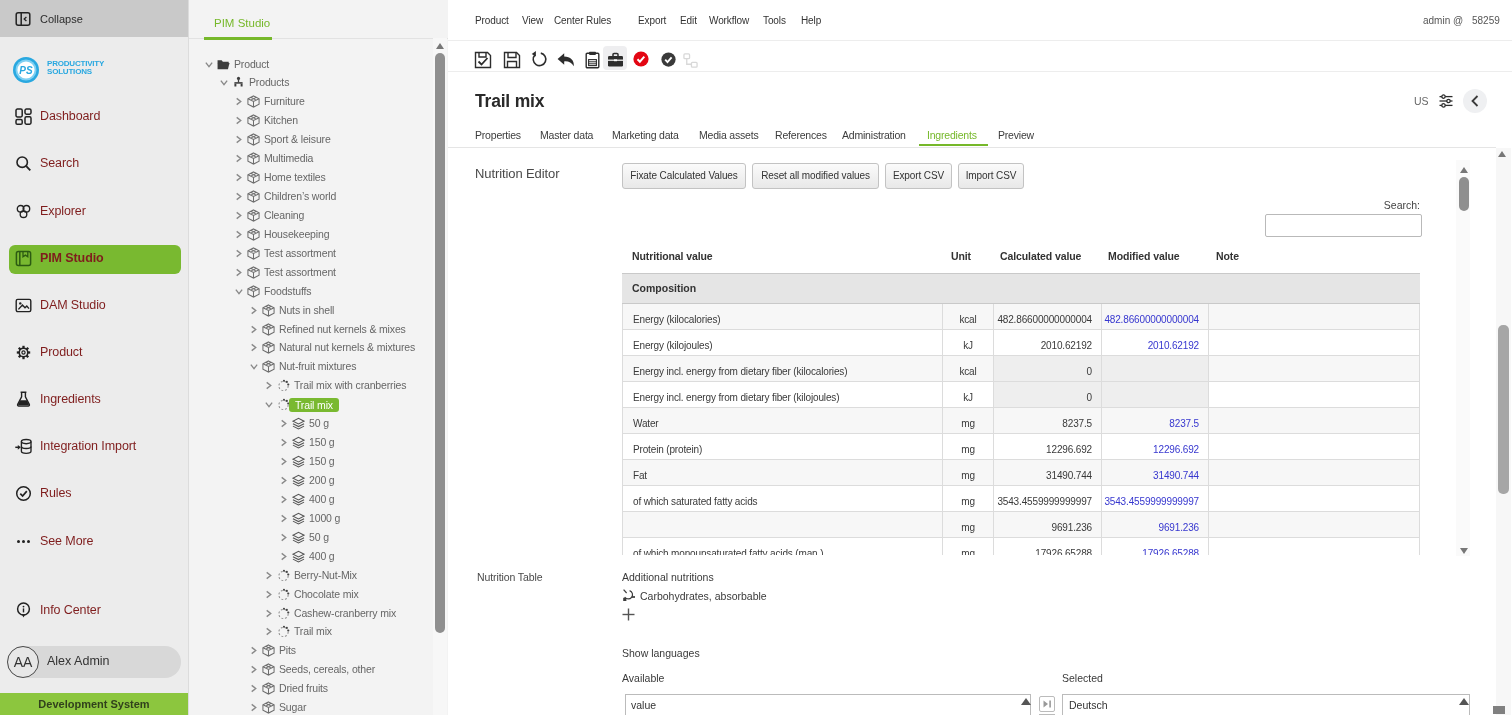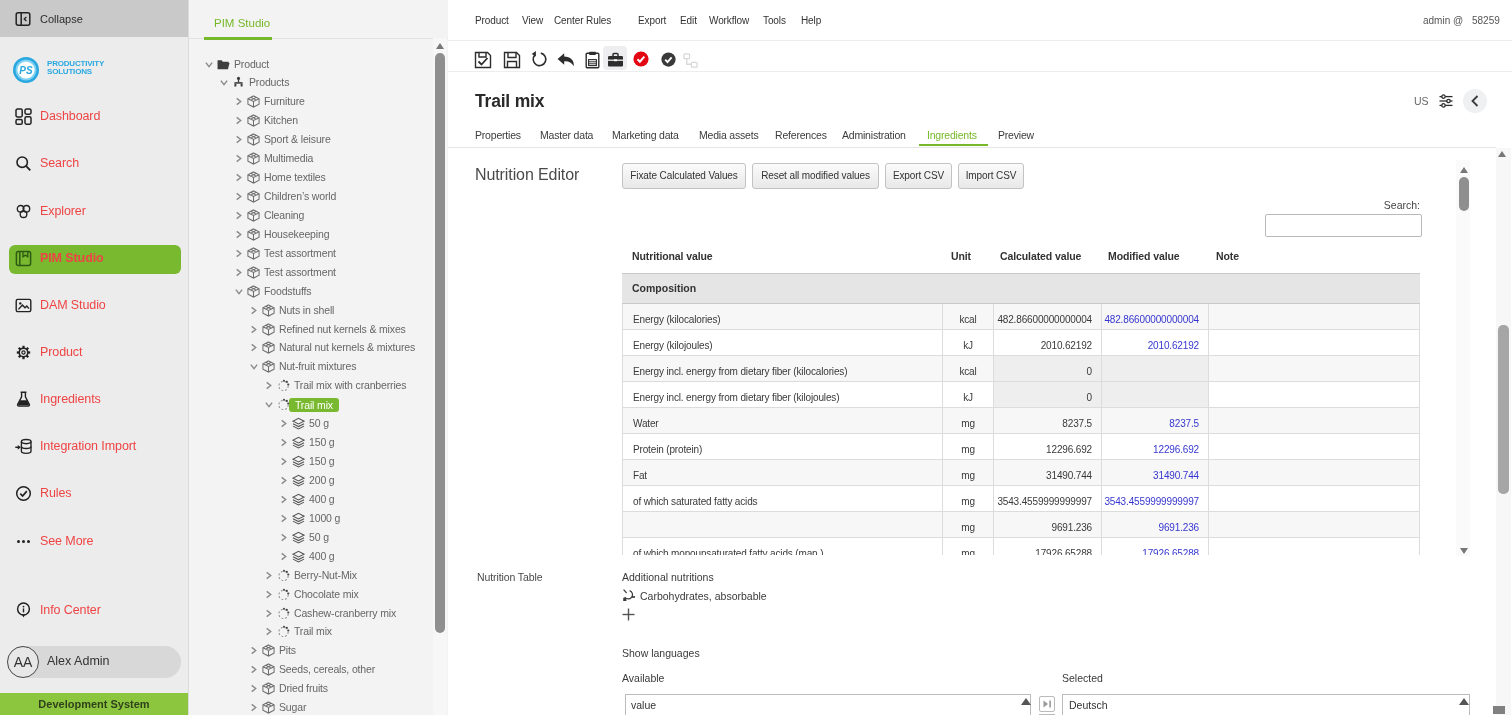--- a/index.html
+++ b/index.html
@@ -1,20 +1,20 @@
 <!DOCTYPE html>
 <html><head><meta charset="utf-8">
 <style>
 *{margin:0;padding:0;box-sizing:border-box;}
 html,body{width:1512px;height:715px;overflow:hidden;font-family:"Liberation Sans",sans-serif;background:#fff;}
 .abs{position:absolute;}
 body{position:relative;}
 .sidebar{left:0;top:0;width:188px;height:715px;background:#ececec;}
 .collapsebar{left:0;top:0;width:188px;height:37px;background:#c9c9c9;}
-.sideitem{left:40px;font-size:12.5px;color:#ef4444;letter-spacing:-0.1px;white-space:nowrap;}
+.sideitem{left:40px;font-size:12.5px;color:#7f1d1d;letter-spacing:-0.1px;white-space:nowrap;}
 .sideicon{left:15px;width:17px;height:17px;}
 .treepanel{left:188px;top:0;width:260px;height:715px;background:#f3f3f3;border-left:1px solid #dcdcdc;}
 .trow{position:absolute;height:19px;line-height:19px;font-size:10.5px;color:#666;white-space:nowrap;letter-spacing:-0.15px;}
 .main{left:448px;top:0;width:1064px;height:715px;background:#fff;}
 .menuitem{top:15px;font-size:10px;color:#333;letter-spacing:-0.1px;}
 .tab{top:129px;font-size:10.5px;color:#3c3c3c;letter-spacing:-0.2px;}
 .btn{top:163px;height:26px;border:1px solid #c3c3c3;border-radius:3px;background:linear-gradient(#fbfbfb,#e8e8e8);font-size:10px;color:#333;text-align:center;line-height:24px;letter-spacing:-0.1px;}
 .cell{position:absolute;top:0;height:100%;font-size:10px;color:#3a3a3a;line-height:31px;white-space:nowrap;letter-spacing:-0.15px;}
 .hdr{font-weight:bold;font-size:10.5px;color:#333;letter-spacing:-0.1px;}
 .mod{color:#3737cf;}
@@ -690,21 +690,21 @@
 <div class="abs tab" style="left:475px;">Properties</div>
 <div class="abs tab" style="left:540px;">Master data</div>
 <div class="abs tab" style="left:612px;">Marketing data</div>
 <div class="abs tab" style="left:699px;">Media assets</div>
 <div class="abs tab" style="left:775px;">References</div>
 <div class="abs tab" style="left:842px;">Administration</div>
 <div class="abs tab" style="left:927px;color:#76b82a;">Ingredients</div>
 <div class="abs tab" style="left:998px;">Preview</div>
 <div class="abs" style="left:919px;top:143.5px;width:69px;height:2px;background:#76b82a;"></div>
 <div class="abs" style="left:448px;top:146.5px;width:1048px;height:1px;background:#e5e5e5;"></div>
-<div class="abs" style="left:475px;top:166px;font-size:16px;color:#4a4a4a;letter-spacing:-0.1px;">Nutrition Editor</div>
+<div class="abs" style="left:475px;top:166px;font-size:13px;color:#4a4a4a;letter-spacing:-0.1px;">Nutrition Editor</div>
 <div class="abs btn" style="left:622px;width:124px;">Fixate Calculated Values</div>
 <div class="abs btn" style="left:752px;width:127px;">Reset all modified values</div>
 <div class="abs btn" style="left:885px;width:67px;">Export CSV</div>
 <div class="abs btn" style="left:958px;width:66px;">Import CSV</div>
 <div class="abs" style="left:1320px;top:199px;width:100px;font-size:10.5px;color:#444;text-align:right;">Search:</div>
 <div class="abs" style="left:1265px;top:214px;width:157px;height:23px;border:1px solid #b9b9b9;border-radius:2px;background:#fff;"></div>
 <div class="abs hdr" style="left:632px;top:250px;">Nutritional value</div>
 <div class="abs hdr" style="left:951px;top:250px;">Unit</div>
 <div class="abs hdr" style="left:1000px;top:250px;">Calculated value</div>
 <div class="abs hdr" style="left:1108px;top:250px;">Modified value</div>

